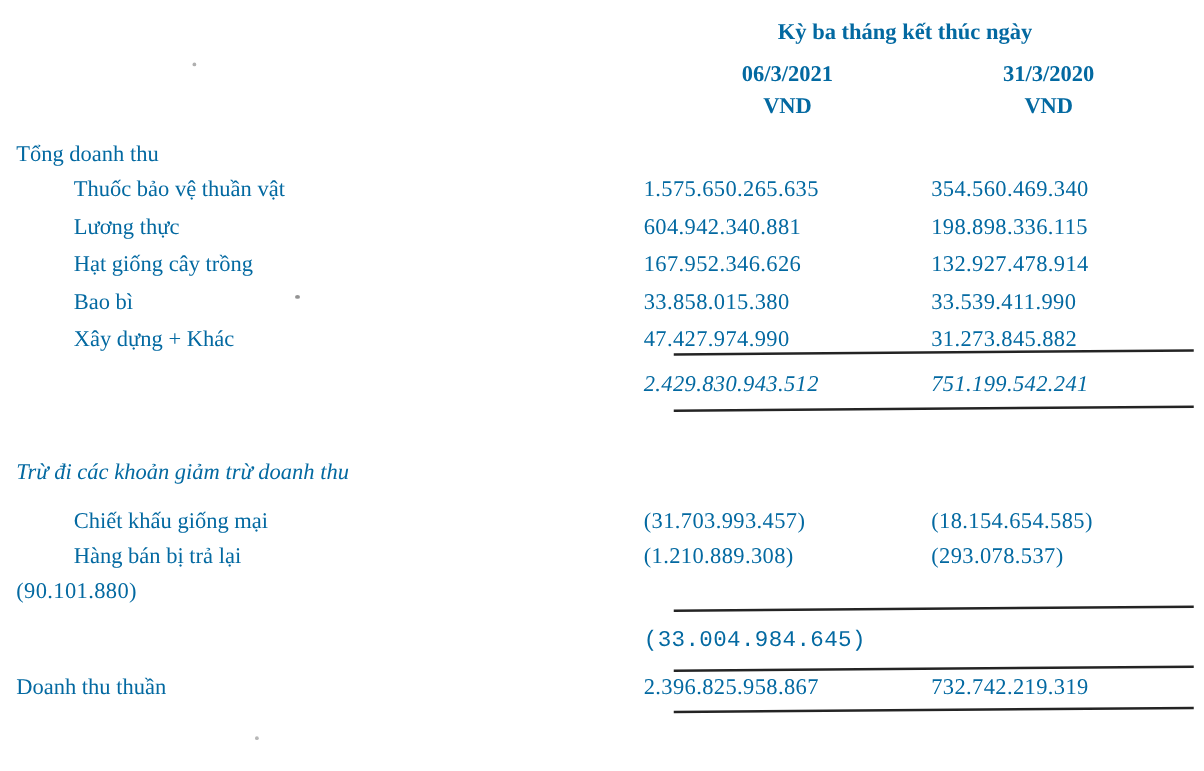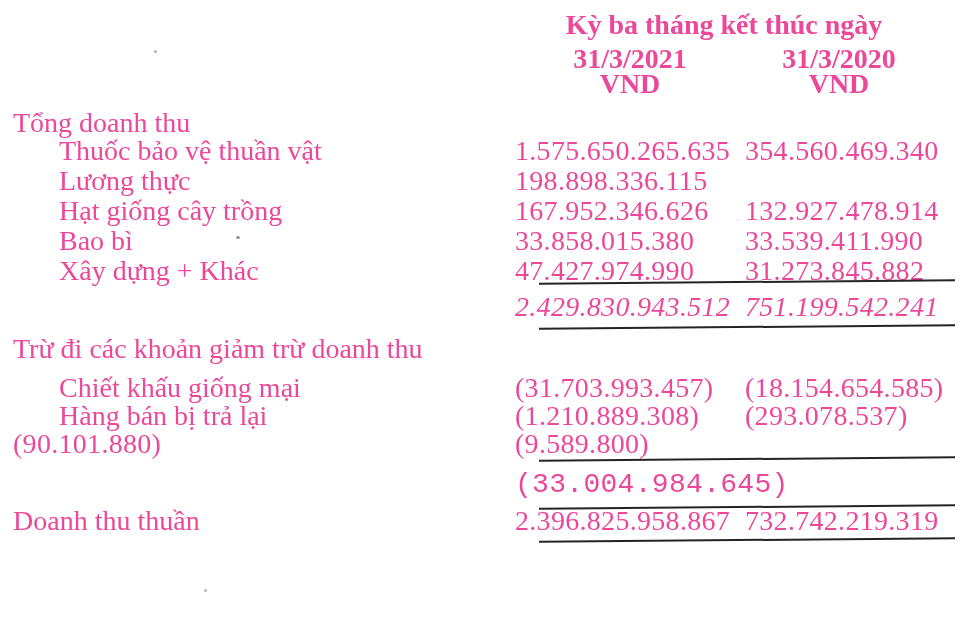--- a/index.html
+++ b/index.html
@@ -7,23 +7,23 @@
     padding: 0;
     background: #ffffff;
   }
   .page {
     position: relative;
     width: 963px;
     height: 617px;
     box-sizing: border-box;
     padding: 12px 30px 0 13px;
     background: #ffffff;
-    color: #ec4899;
+    color: #0369a1;
     font-family: "Liberation Serif", "DejaVu Serif", serif;
-    font-size: 28px;
+    font-size: 18px;
     overflow: hidden;
   }
   .grid {
     display: grid;
     grid-template-columns: 1fr 230px 188px;
     align-items: baseline;
   }
   .grid .span2 {
     grid-column: 2 / 4;
   }
@@ -35,21 +35,21 @@
   }
   .label-cell { white-space: nowrap; }
   .indent { padding-left: 46px; }
 
   .hdr-title { line-height: 26px; }
   .hdr-dates { line-height: 26px; margin-top: 8px; }
   .hdr-vnd   { line-height: 24px; }
 
   .sec1-title { line-height: 26px; margin-top: 14px; }
   .sec1-row   { line-height: 30px; }
-  .sec2-title { line-height: 26px; margin-top: 8px; }
+  .sec2-title { line-height: 26px; margin-top: 36px; font-style: italic; }
   .sec2-row   { line-height: 28px; }
   .sec2-first { margin-top: 12px; }
   .subtotal-row1 { line-height: 26px; margin-top: 11px; font-style: italic; }
   .subtotal-row2 { line-height: 26px; margin-top: 12px; font-family: Liberation Mono, monospace; }
   .total-row  { line-height: 26px; }
 
   .rule {
     height: 0;
     border-top: 2px solid #242424;
     margin-left: 526px;
@@ -79,38 +79,39 @@
   <span class="artifact artifact-1"></span>
   <span class="artifact artifact-2"></span>
   <span class="artifact artifact-3"></span>
 
   <div class="grid hdr-title">
     <div class="label-cell"></div>
     <div class="span2 bold center">Kỳ ba tháng kết thúc ngày</div>
   </div>
   <div class="grid hdr-dates">
     <div class="label-cell"></div>
-    <div class="bold center">31/3/2021</div>
+    <div class="bold center">06/3/2021</div>
     <div class="bold center">31/3/2020</div>
   </div>
   <div class="grid hdr-vnd">
     <div class="label-cell"></div>
     <div class="bold center">VND</div>
     <div class="bold center">VND</div>
   </div>
 
   <div class="sec1-title">Tổng doanh thu</div>
 
   <div class="grid sec1-row">
     <div class="label-cell indent">Thuốc bảo vệ thuần vật</div>
     <div class="num">1.575.650.265.635</div>
     <div class="num">354.560.469.340</div>
   </div>
   <div class="grid sec1-row">
     <div class="label-cell indent">Lương thực</div>
+    <div class="num">604.942.340.881</div>
     <div class="num">198.898.336.115</div>
   </div>
   <div class="grid sec1-row">
     <div class="label-cell indent">Hạt giống cây trồng</div>
     <div class="num">167.952.346.626</div>
     <div class="num">132.927.478.914</div>
   </div>
   <div class="grid sec1-row">
     <div class="label-cell indent">Bao bì</div>
     <div class="num">33.858.015.380</div>
@@ -139,21 +140,20 @@
     <div class="num">(31.703.993.457)</div>
     <div class="num">(18.154.654.585)</div>
   </div>
   <div class="grid sec2-row">
     <div class="label-cell indent">Hàng bán bị trả lại</div>
     <div class="num">(1.210.889.308)</div>
     <div class="num">(293.078.537)</div>
   </div>
   <div class="grid sec2-row">
     <div class="num">(90.101.880)</div>
-    <div class="num">(9.589.800)</div>
   </div>
 
   <div class="rule rule-3"></div>
 
   <div class="grid subtotal-row2">
     <div class="label-cell"></div>
     <div class="num">(33.004.984.645)</div>
   </div>
 
   <div class="rule rule-4"></div>

